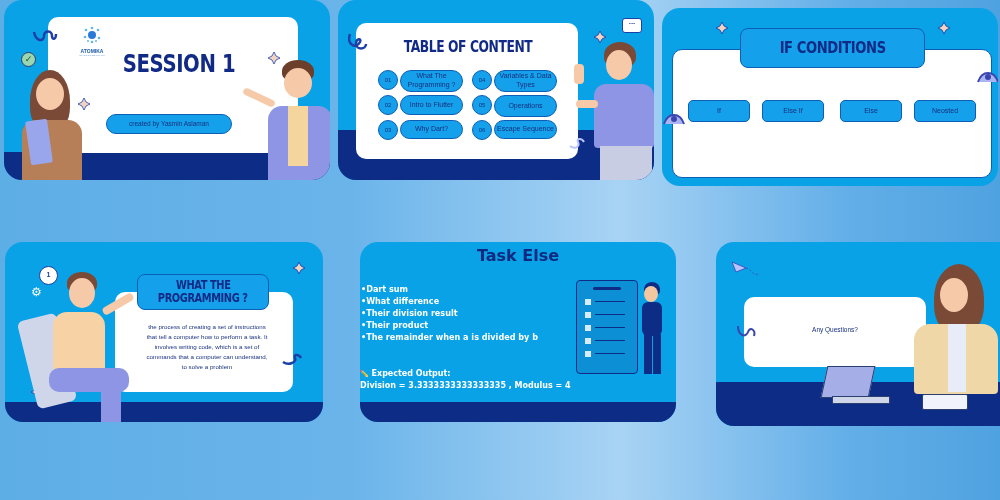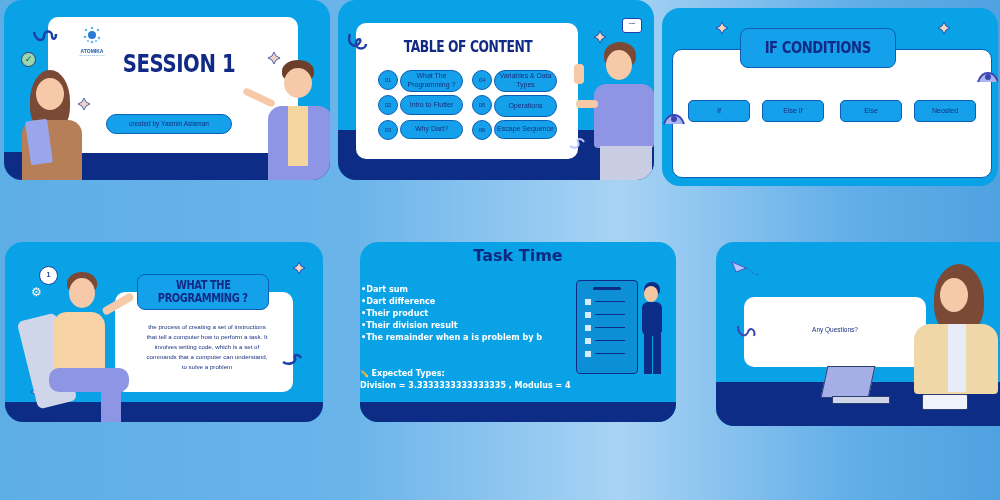--- a/index.html
+++ b/index.html
@@ -125,21 +125,21 @@
     <div class="head" style="left:32px;top:10px;width:26px;height:30px;"></div>
     <div style="position:absolute;left:20px;top:44px;width:60px;height:64px;background:#8d95e4;border-radius:12px 12px 4px 4px;"></div>
     <div style="position:absolute;left:26px;top:106px;width:52px;height:34px;background:#c8cde4;"></div>
     <div style="position:absolute;left:0;top:24px;width:10px;height:20px;background:#f6c9a8;border-radius:4px;"></div>
     <div style="position:absolute;left:2px;top:60px;width:22px;height:8px;background:#f6c9a8;border-radius:4px;"></div>
   </div>
 </div>
 
 <div class="slide" style="left:662px;top:8px;width:336px;height:178px;">
   <div class="card" style="left:10px;top:41px;width:318px;height:127px;border:1px solid #0d5fb5;"></div>
-  <div class="pill" style="left:78px;top:20px;width:156px;height:40px;border-radius:8px;">
+  <div class="pill" style="left:78px;top:20px;width:185px;height:40px;border-radius:8px;">
     <span class="title-font" style="font-size:16px;display:inline-block;">IF CONDITIONS</span>
   </div>
   <svg class="sparkle" style="left:54px;top:14px" viewBox="0 0 12 12">
       <path d="M6 0 Q7 5 12 6 Q7 7 6 12 Q5 7 0 6 Q5 5 6 0Z" fill="#f3d2c0" stroke="#1d3fa8" stroke-width="0.8"></path>
     </svg>
   <svg class="sparkle" style="left:276px;top:14px" viewBox="0 0 12 12">
       <path d="M6 0 Q7 5 12 6 Q7 7 6 12 Q5 7 0 6 Q5 5 6 0Z" fill="#f3d2c0" stroke="#1d3fa8" stroke-width="0.8"></path>
     </svg>
   <svg class="figure" style="left:314px;top:60px" width="24" height="16" viewBox="0 0 24 16">
       <path d="M2 14 C6 2 18 2 22 14" stroke="#3a45b0" stroke-width="2" fill="#aab4f0"></path>
@@ -181,32 +181,32 @@
     <div class="head" style="left:44px;top:6px;width:26px;height:30px;"></div>
     <div style="position:absolute;left:28px;top:40px;width:52px;height:60px;background:#f6d2a4;border-radius:14px 14px 4px 4px;"></div>
     <div style="position:absolute;left:24px;top:96px;width:80px;height:24px;background:#8d95e4;border-radius:10px;"></div>
     <div style="position:absolute;left:76px;top:110px;width:20px;height:40px;background:#8d95e4;"></div>
     <div style="position:absolute;left:76px;top:28px;width:34px;height:8px;background:#f6c9a8;border-radius:4px;transform:rotate(-30deg);"></div>
   </div>
 </div>
 
 <div class="slide" style="left:360px;top:242px;width:316px;height:180px;">
   <div class="band" style="height:20px;"></div>
-  <div style="position:absolute;left:0;right:0;top:4px;text-align:center;font-family:'DejaVu Sans',sans-serif;font-weight:bold;font-size:16px;color:#0e2a80;">Task Time</div>
+  <div style="position:absolute;left:0;right:0;top:4px;text-align:center;font-family:'DejaVu Sans',sans-serif;font-weight:bold;font-size:16px;color:#0e2a80;">Task Else</div>
   <div style="position:absolute;left:1px;top:42px;font-family:'DejaVu Sans',sans-serif;font-weight:bold;font-size:8.1px;line-height:11.9px;color:#fff;">
     <div>•Dart sum</div>
-    <div>•Dart difference</div>
+    <div>•What difference</div>
+    <div>•Their division result</div>
     <div>•Their product</div>
-    <div>•Their division result</div>
-    <div>•The remainder when a is problem by b</div>
+    <div>•The remainder when a is divided by b</div>
   </div>
   <div style="position:absolute;left:0;top:126px;font-family:'DejaVu Sans',sans-serif;font-weight:bold;font-size:8px;line-height:12px;color:#fff;white-space:nowrap;">
     <div>
       <span style="font-size:7px;">✏️</span>
-      <span>Expected Types:</span>
+      <span>Expected Output:</span>
     </div>
     <div>Division = 3.3333333333333335 , Modulus = 4</div>
   </div>
 
   <div class="figure" style="left:216px;top:38px;width:62px;height:94px;background:#0d8fd6;border:1.5px solid #0c2c86;border-radius:4px;box-sizing:border-box;">
     <div style="position:absolute;left:16px;top:6px;width:28px;height:3px;background:#0c2c86;border-radius:2px;"></div>
     <div style="position:absolute;left:8px;top:18px;width:6px;height:6px;background:#d8ecff;"></div>
       <div style="position:absolute;left:18px;top:20px;width:30px;height:1px;background:#0c2c86;"></div>
     <div style="position:absolute;left:8px;top:31px;width:6px;height:6px;background:#d8ecff;"></div>
       <div style="position:absolute;left:18px;top:33px;width:30px;height:1px;background:#0c2c86;"></div>

